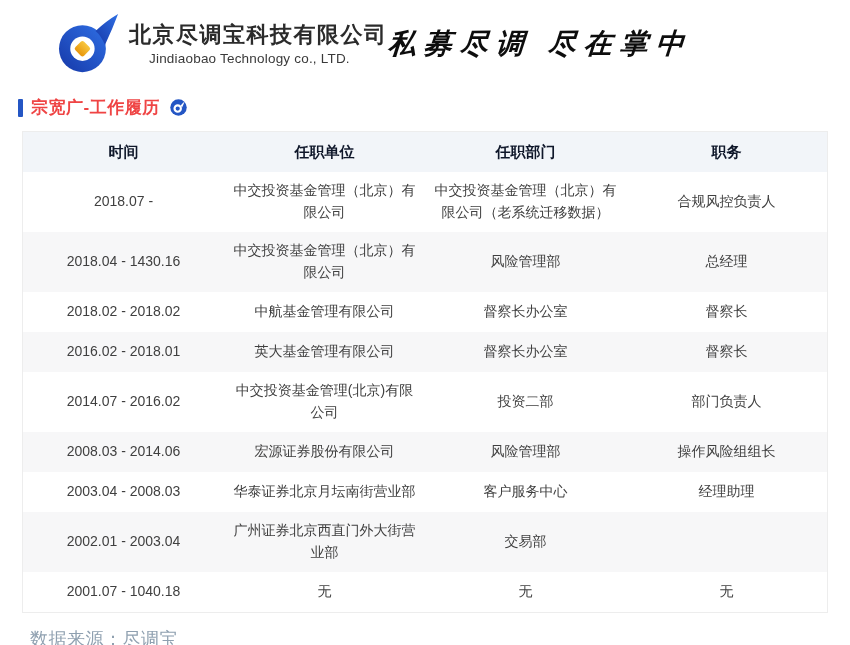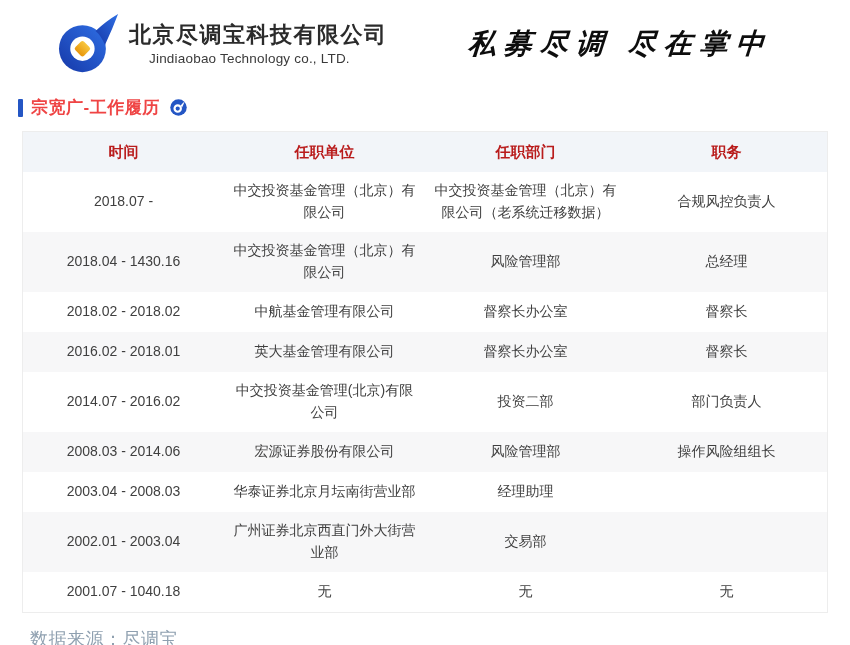--- a/index.html
+++ b/index.html
@@ -2,40 +2,40 @@
 <html><head>
 <meta charset="utf-8">
 <style>
   html,body { margin:0; padding:0; }
   body {
     width:850px; height:645px; background:#ffffff; overflow:hidden;
     font-family:"Liberation Sans","DejaVu Sans",sans-serif;
     -webkit-font-smoothing:antialiased;
   }
   
-  .header { display:flex; justify-content:space-between; align-items:center;
+  .header { display:flex; justify-content:flex-start; align-items:center;
             padding:8px 78px 0 56px; height:72px; }
   .brand { display:flex; align-items:center; gap:7px; }
   .logo-svg { width:66px; height:60px; display:block; }
   .brand-text { display:flex; flex-direction:column; }
   .brand-cn { font-size:22px; font-weight:700; color:#2b2b2b; letter-spacing:1.5px; line-height:1.2; }
   .brand-en { font-size:13.5px; color:#3a3a3a; margin-top:2px; letter-spacing:0.2px;margin-left:20px; }
   .slogan { font-style:italic; font-weight:900; font-size:28px; color:#0d0d0d;
             letter-spacing:8px; white-space:nowrap; transform:skewX(-4deg); }
   .slogan-gap { display:inline-block; width:16px; }
   
   .section-head { display:flex; align-items:center; margin:16px 0 0 18px; gap:8px; }
   .accent-bar { width:5px; height:18px; background:#2456c4; border-radius:1px; }
   .section-title { font-size:17px; font-weight:700; color:#ef4444; letter-spacing:0.5px; }
   .badge-icon { width:17px; height:17px; display:block; margin-left:2px; }
   
   .table { margin:12px 22px 0 22px; border:1px solid #ededed; }
   .trow { display:grid; grid-template-columns:1fr 1fr 1fr 1fr; }
   .trow.thead { background:#f2f5f9; min-height:40px; }
-  .trow.thead .cell { font-weight:700; color:#b91c1c; font-size:15px; }
+  .trow.thead .cell { font-weight:700; color:#0f172a; font-size:15px; }
   .cell { display:flex; align-items:center; justify-content:center; text-align:center;
           padding:6px 9px; box-sizing:border-box; font-size:14px; color:#404040;
           line-height:1.55; word-break:break-all; }
   .trow.normal { min-height:40px; }
   .trow.tall   { min-height:60px; }
   .trow.striped { background:#f7f7f8; }
   
   .footer { margin:14px 0 0 30px; font-size:18px; color:#8fa0b0; letter-spacing:0.5px; }
 </style>
 </head>
@@ -117,20 +117,21 @@
   </div>
   <div class="trow normal striped">
     <div class="cell">2008.03 - 2014.06</div>
     <div class="cell">宏源证券股份有限公司</div>
     <div class="cell">风险管理部</div>
     <div class="cell">操作风险组组长</div>
   </div>
   <div class="trow normal">
     <div class="cell">2003.04 - 2008.03</div>
     <div class="cell">华泰证券北京月坛南街营业部</div>
+    <div class="cell">客户服务中心</div>
     <div class="cell">经理助理</div>
   </div>
   <div class="trow tall striped">
     <div class="cell">2002.01 - 2003.04</div>
     <div class="cell">广州证券北京西直门外大街营业部</div>
     <div class="cell">交易部</div>
   </div>
   <div class="trow normal">
     <div class="cell">2001.07 - 1040.18</div>
     <div class="cell">无</div>

